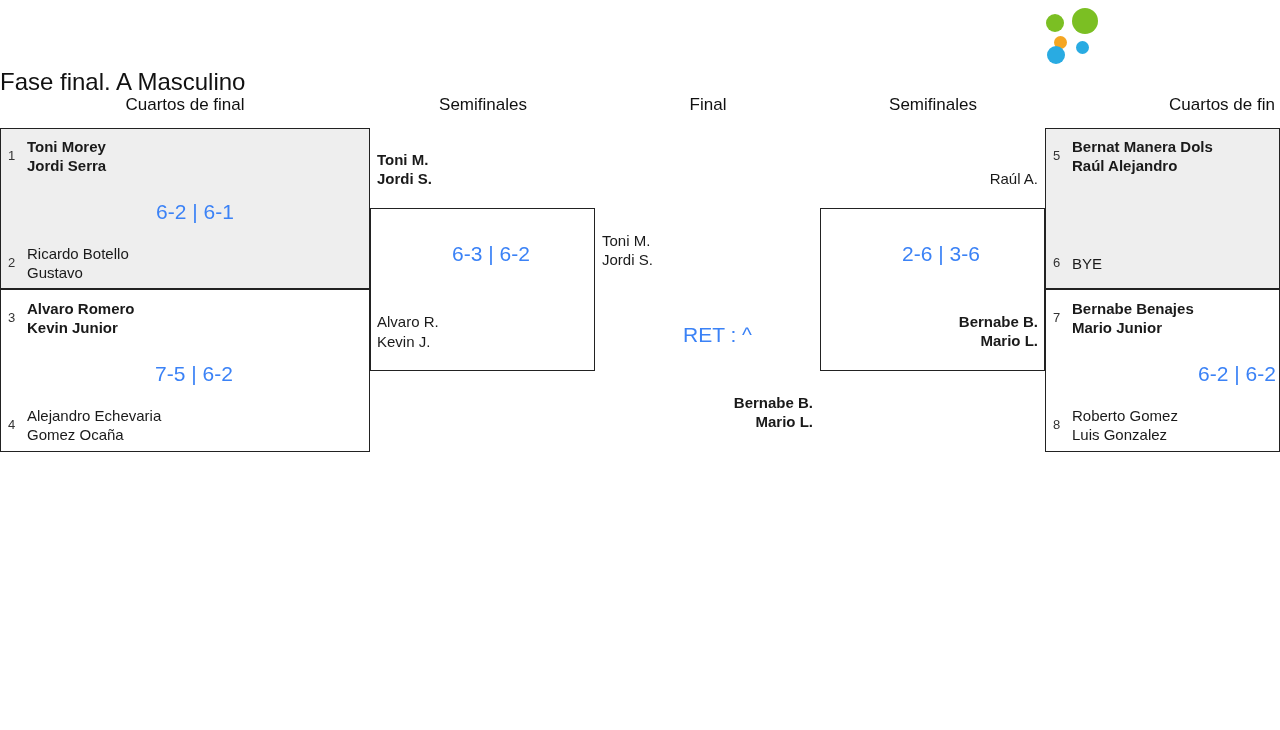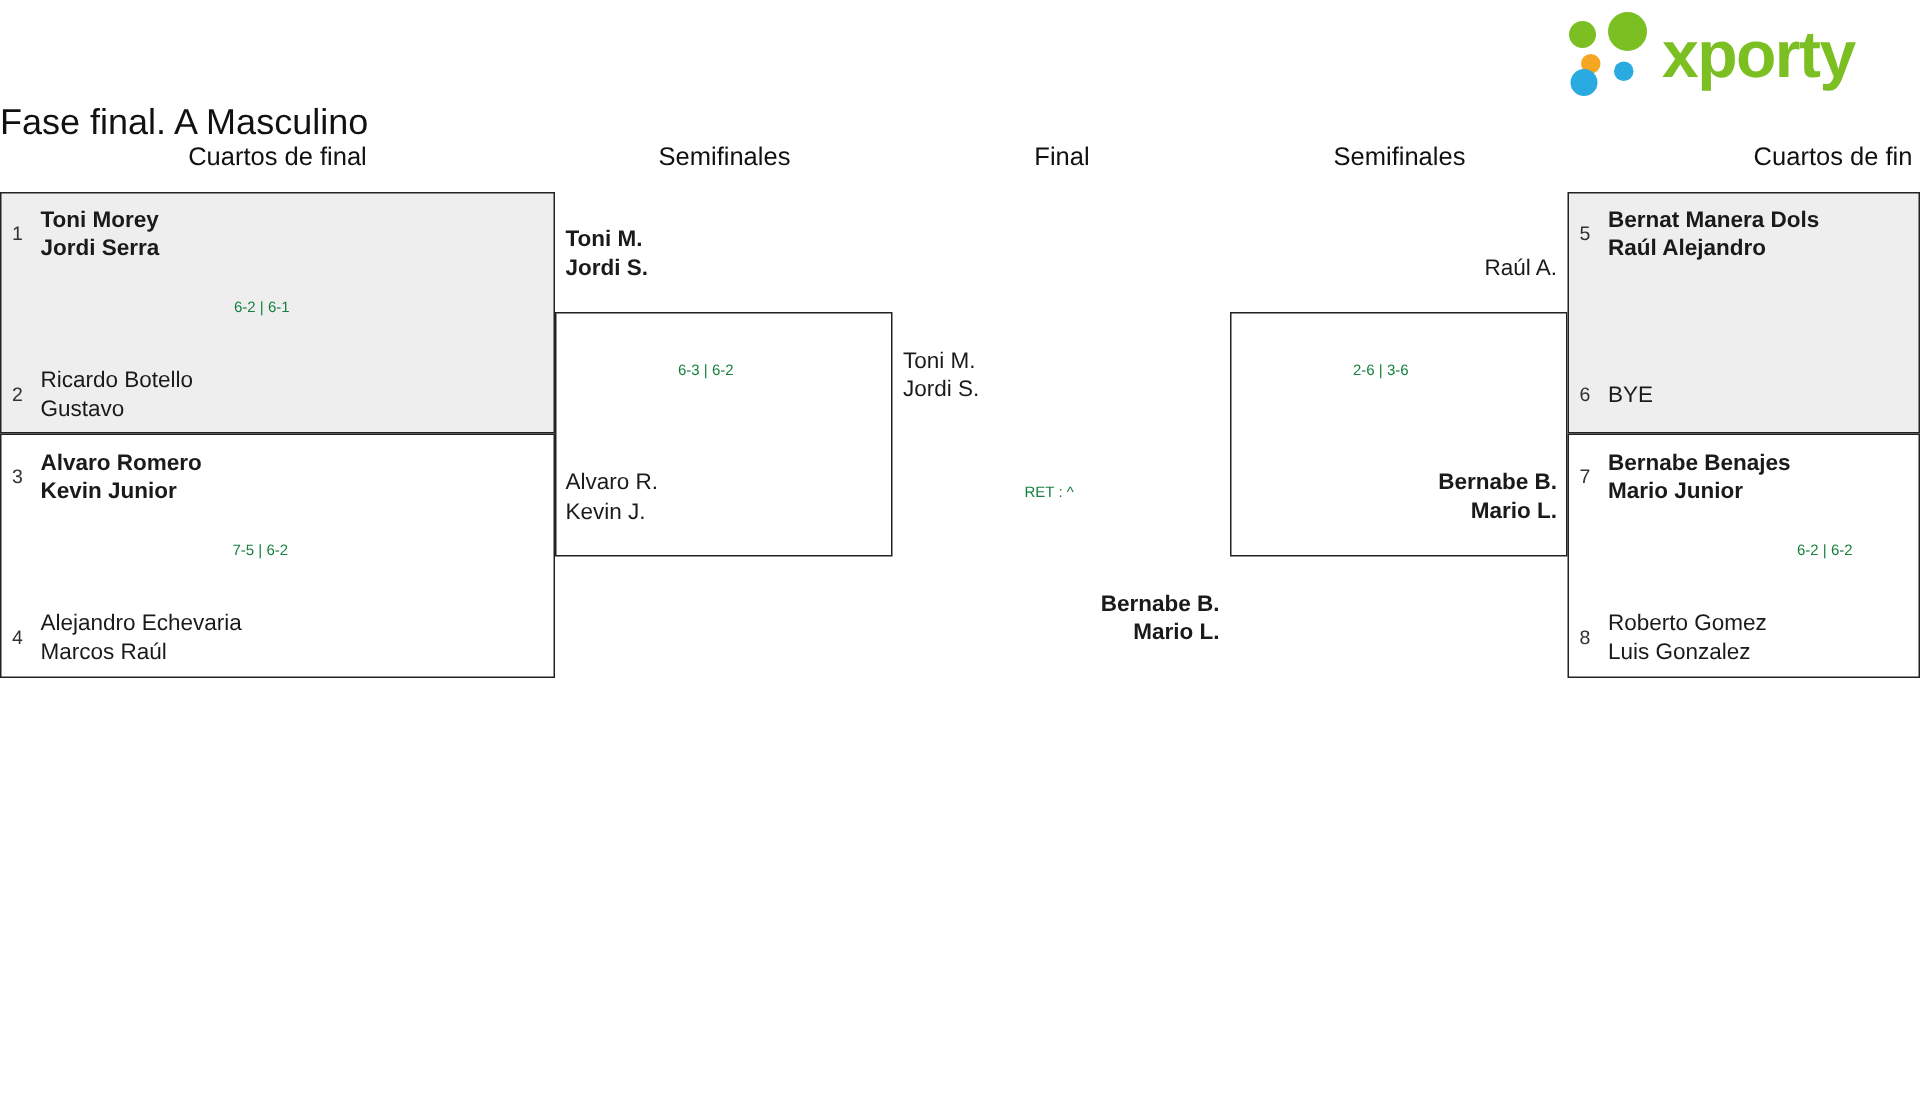--- a/index.html
+++ b/index.html
@@ -82,39 +82,38 @@
   .player {
     position: absolute;
     font-size: 15px;
     line-height: 19px;
     white-space: nowrap;
   }
   .player.bold { font-weight: 700; }
   .player.right { text-align: right; }
   .score {
     position: absolute;
-    font-size: 10px;
-    color: #15803d;
+    font-size: 21px;
+    color: #3b82f6;
     white-space: nowrap;
   }
 </style>
 </head>
 <body>
 
 <div class="header">
   <div class="title">
     <span class="line2">Fase final. A Masculino</span>
   </div>
   <div class="logo">
     <span class="dot d1"></span>
     <span class="dot d2"></span>
     <span class="dot d3"></span>
     <span class="dot d4"></span>
     <span class="dot d5"></span>
-    <span class="logo-text">xporty</span>
   </div>
 </div>
 
 <div class="round-label" style="left: 60px; width: 250px;">Cuartos de final</div>
 <div class="round-label" style="left: 383px; width: 200px;">Semifinales</div>
 <div class="round-label" style="left: 633px; width: 150px;">Final</div>
 <div class="round-label" style="left: 833px; width: 200px;">Semifinales</div>
 <div class="round-label" style="left: 1122px; width: 200px;">Cuartos de fin</div>
 
 <div class="bracket">
@@ -128,21 +127,21 @@
   <div class="player" style="left:27px; top:244px;">Ricardo Botello</div>
   <div class="player" style="left:27px; top:263px;">Gustavo</div>
 
   <div class="box" style="left:0px; top:289px; width:370px; height:163px;"></div>
   <div class="seed" style="left:8px; top:310px;">3</div>
   <div class="player bold" style="left:27px; top:299px;">Alvaro Romero</div>
   <div class="player bold" style="left:27px; top:318px;">Kevin Junior</div>
   <div class="score" style="left:155px; top:362px;">7-5 | 6-2</div>
   <div class="seed" style="left:8px; top:417px;">4</div>
   <div class="player" style="left:27px; top:406px;">Alejandro Echevaria</div>
-  <div class="player" style="left:27px; top:425px;">Marcos Raúl</div>
+  <div class="player" style="left:27px; top:425px;">Gomez Ocaña</div>
 
   <div class="box" style="left:370px; top:208px; width:225px; height:163px;"></div>
   <div class="player bold" style="left:377px; top:150px;">Toni M.</div>
   <div class="player bold" style="left:377px; top:169px;">Jordi S.</div>
   <div class="score" style="left:452px; top:242px;">6-3 | 6-2</div>
   <div class="player" style="left:377px; top:312px;">Alvaro R.</div>
   <div class="player" style="left:377px; top:332px;">Kevin J.</div>
 
   <div class="player" style="left:602px; top:231px;">Toni M.</div>
   <div class="player" style="left:602px; top:250px;">Jordi S.</div>

